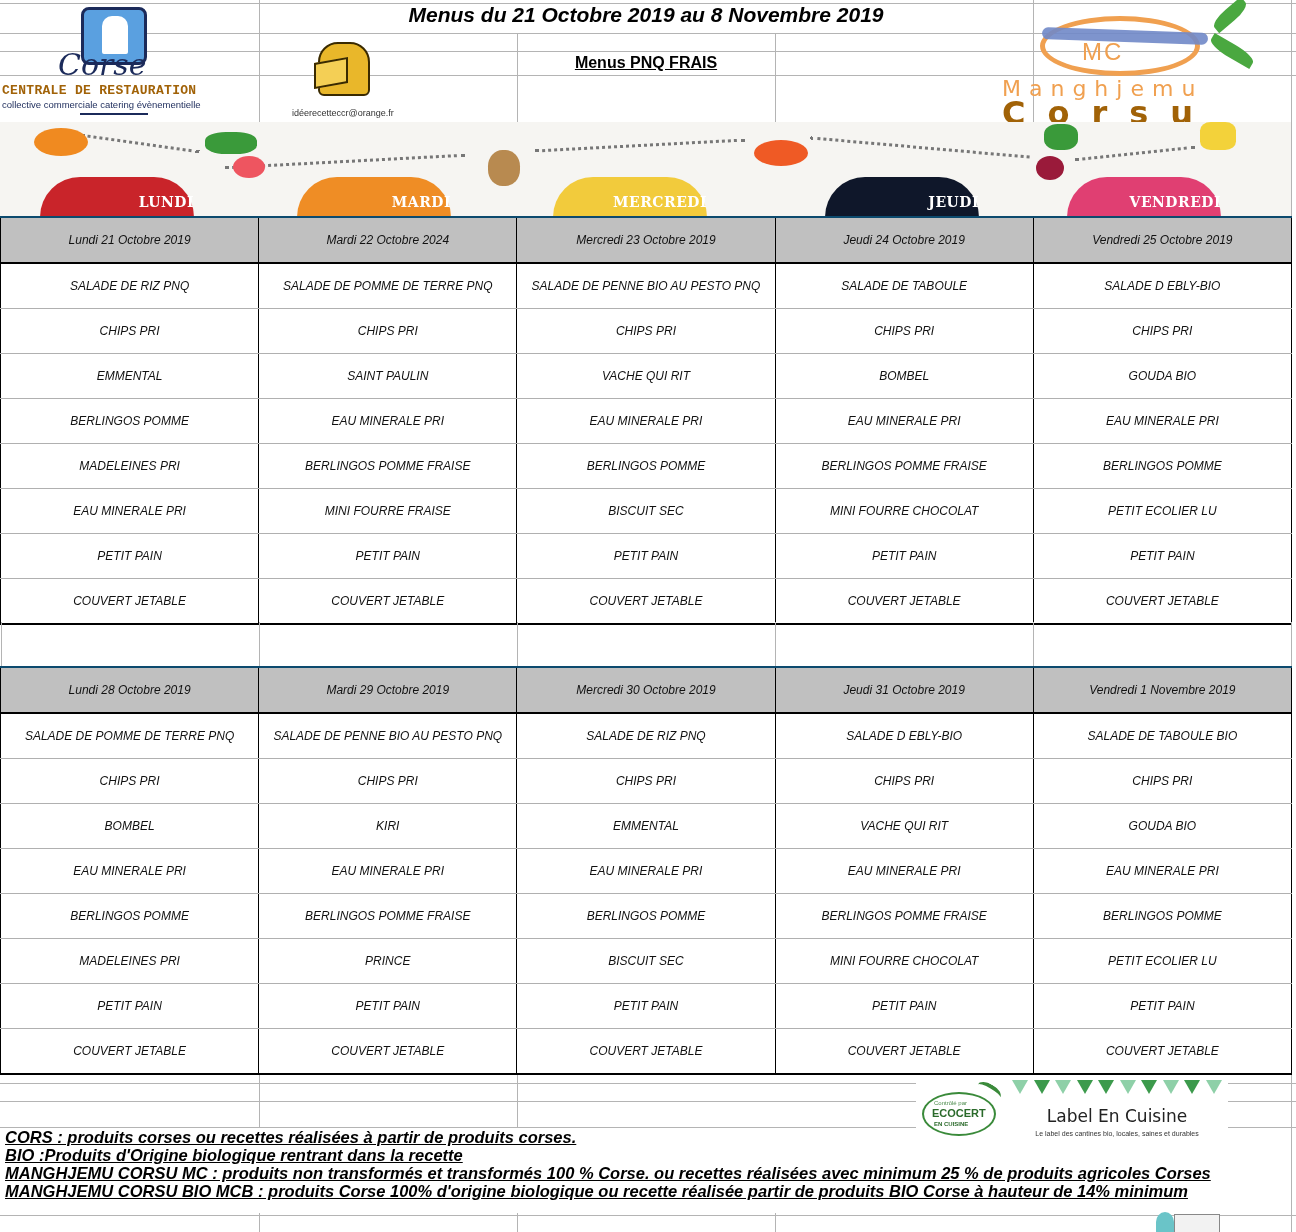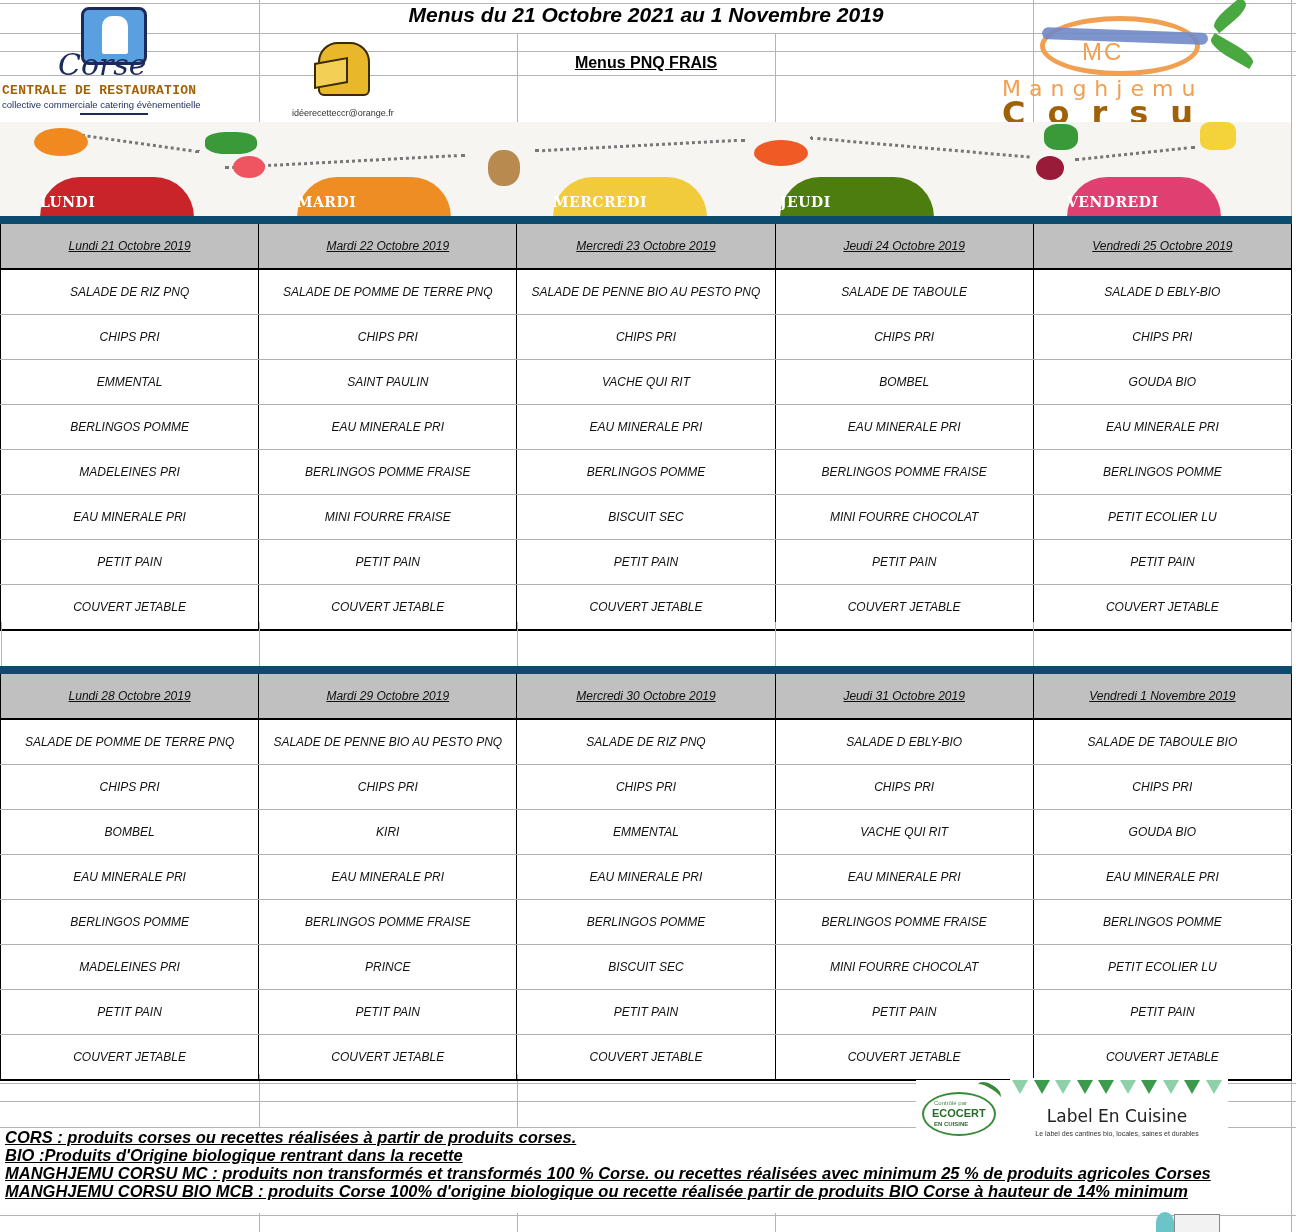--- a/index.html
+++ b/index.html
@@ -30,26 +30,26 @@
   .mc-leaf1 { position:absolute; left:210px; top:6px; width:40px; height:14px; background:#4aa840; border-radius:50% 0; transform:rotate(-40deg); }
   .mc-leaf2 { position:absolute; left:208px; top:42px; width:48px; height:14px; background:#4aa840; border-radius:0 50%; transform:rotate(30deg); }
   .mc-initials { position:absolute; left:82px; top:36px; font-size:24px; color:#f0a050; letter-spacing:2px; }
   .mc-word1 { position:absolute; left:2px; top:74px; font-size:22px; color:#f0a050; letter-spacing:8px; font-family:"DejaVu Sans", sans-serif; }
   .mc-word2 { position:absolute; left:2px; top:92px; font-size:32px; font-weight:bold; color:#a16207; letter-spacing:22px; font-family:"DejaVu Sans", sans-serif; }
 
   
   .banner { position:absolute; left:0; top:122px; width:1291px; height:95px; background:#f6f5f2; overflow:hidden; }
   .dots { position:absolute; border-top:3px dotted #777; height:0; }
   .veg { position:absolute; border-radius:50%; }
-  .day-dome { position:absolute; bottom:0; width:154px; height:40px; border-radius:80px 80px 0 0; color:#fff; font-family:"DejaVu Serif", serif; font-weight:bold; font-size:14px; text-align:left; line-height:50px; letter-spacing:0.5px; }
+  .day-dome { position:absolute; bottom:0; width:154px; height:40px; border-radius:80px 80px 0 0; color:#fff; font-family:"DejaVu Serif", serif; font-weight:bold; font-size:14px; text-align:right; line-height:50px; letter-spacing:0.5px; }
 
   
   .menu-table { position:absolute; left:0; width:1292px; border-collapse:collapse; table-layout:fixed; }
   .menu-table td { border-left:1.5px solid #000; border-right:1.5px solid #000; border-top:1px solid #b0b0b0; border-bottom:1px solid #b0b0b0; height:44px; padding:0; text-align:center; vertical-align:middle; font-size:12px; font-style:italic; color:#111; }
-  .menu-table tr.hdr td { background:#c0c0c0; border-top:8px solid #0c4a6e; border-bottom:2px solid #000;text-decoration:underline; }
+  .menu-table tr.hdr td { background:#c0c0c0; border-top:2px solid #0c4a6e; border-bottom:2px solid #000; }
   .menu-table tr.last td { border-bottom:2px solid #000; }
   .menu-table col { width:258px; }
 
   
   .legend { position:absolute; left:5px; top:1128px; width:1291px; overflow:hidden; white-space:nowrap; }
   .legend div { font-size:16.5px; font-weight:bold; font-style:italic; text-decoration:underline; color:#000; line-height:18px; height:18px; }
   .logo-ecocert { position:absolute; left:916px; top:1080px; width:94px; height:62px; background:#fff; }
   .eco-ring { position:absolute; left:6px; top:12px; width:74px; height:44px; border:2px solid #3a8a3a; border-radius:50%; box-sizing:border-box; }
   .eco-small { position:absolute; left:18px; top:20px; font-size:6px; color:#4a8a4a; }
   .eco-big { position:absolute; left:16px; top:27px; font-size:11px; font-weight:bold; color:#2a6a2a; }
@@ -83,21 +83,21 @@
   <div class="vline" style="left:1033px;top:0;height:122px"></div>
   <div class="vline" style="left:1291px;top:0;height:217px"></div>
   <div class="vline" style="left:259px;top:1074px;height:54px"></div>
   <div class="vline" style="left:517px;top:1074px;height:54px"></div>
   <div class="vline" style="left:259px;top:1213px;height:20px"></div>
   <div class="vline" style="left:517px;top:1213px;height:20px"></div>
   <div class="vline" style="left:775px;top:1213px;height:20px"></div>
   <div class="vline" style="left:1291px;top:1074px;height:158px"></div>
 </div>
 
-<div class="title">Menus du 21 Octobre 2021 au 1 Novembre 2019</div>
+<div class="title">Menus du 21 Octobre 2019 au 8 Novembre 2019</div>
 <div class="subtitle">Menus PNQ FRAIS</div>
 
 <div class="logo-crc">
   <div class="crc-badge">
       <div class="hat"></div>
     </div>
   <div class="crc-corse">Corse</div>
   <div class="crc-name">CENTRALE DE RESTAURATION</div>
   <div class="crc-tag">collective commerciale catering évènementielle</div>
   <div class="crc-line"></div>
@@ -130,36 +130,36 @@
   <div class="veg" style="left:233px;top:34px;width:32px;height:22px;background:#ee5560"></div>
   <div class="veg" style="left:488px;top:28px;width:32px;height:36px;background:#b88a50;border-radius:45%"></div>
   <div class="veg" style="left:754px;top:18px;width:54px;height:26px;background:#ef5a25"></div>
   <div class="veg" style="left:1044px;top:2px;width:34px;height:26px;background:#3a9a3a;border-radius:40%"></div>
   <div class="veg" style="left:1036px;top:34px;width:28px;height:24px;background:#9a1a3a"></div>
   <div class="veg" style="left:1200px;top:0;width:36px;height:28px;background:#f3d23a;border-radius:30%"></div>
 
   <div class="day-dome" style="left: 40px; background: rgb(201, 36, 42);"><span>LUNDI</span></div>
   <div class="day-dome" style="left: 297px; background: rgb(239, 141, 37);"><span>MARDI</span></div>
   <div class="day-dome" style="left: 553px; background: rgb(242, 203, 60);"><span>MERCREDI</span></div>
-  <div class="day-dome" style="left: 780px; background: #4d7c0f;"><span>JEUDI</span></div>
+  <div class="day-dome" style="left: 825px; background: #0f172a;"><span>JEUDI</span></div>
   <div class="day-dome" style="left: 1067px; background: rgb(224, 63, 114);"><span>VENDREDI</span></div>
 </div>
 
 <table class="menu-table" style="top:216px">
   <colgroup>
       <col>
       <col>
       <col>
       <col>
       <col>
     </colgroup>
   <tbody>
       <tr class="hdr">
     <td>Lundi 21 Octobre 2019</td>
-    <td>Mardi 22 Octobre 2019</td>
+    <td>Mardi 22 Octobre 2024</td>
     <td>Mercredi 23 Octobre 2019</td>
     <td>Jeudi 24 Octobre 2019</td>
     <td>Vendredi 25 Octobre 2019</td>
   </tr>
   <tr>
     <td>SALADE DE RIZ PNQ</td>
     <td>SALADE DE POMME DE TERRE PNQ</td>
     <td>SALADE DE PENNE BIO AU PESTO PNQ</td>
     <td>SALADE DE TABOULE</td>
     <td>SALADE D EBLY-BIO</td>

